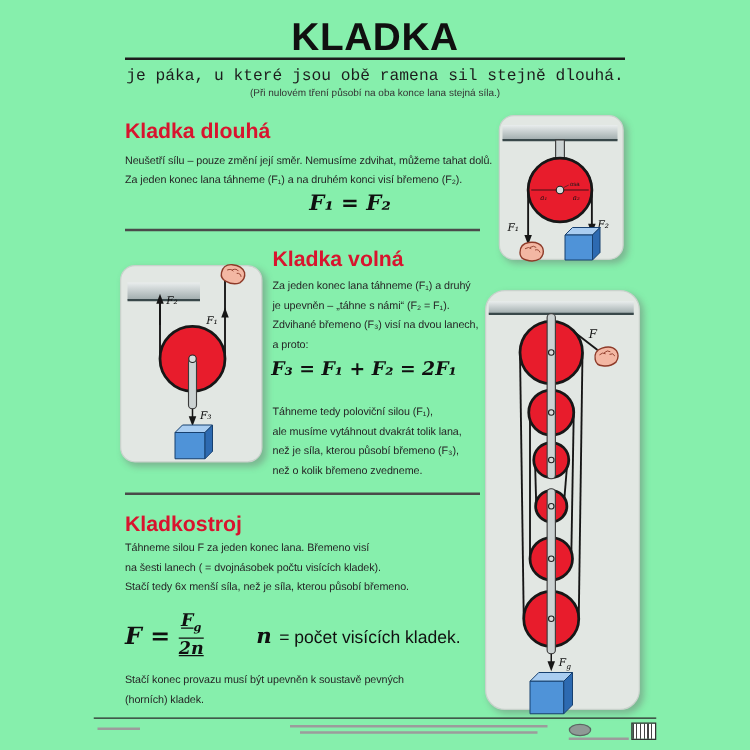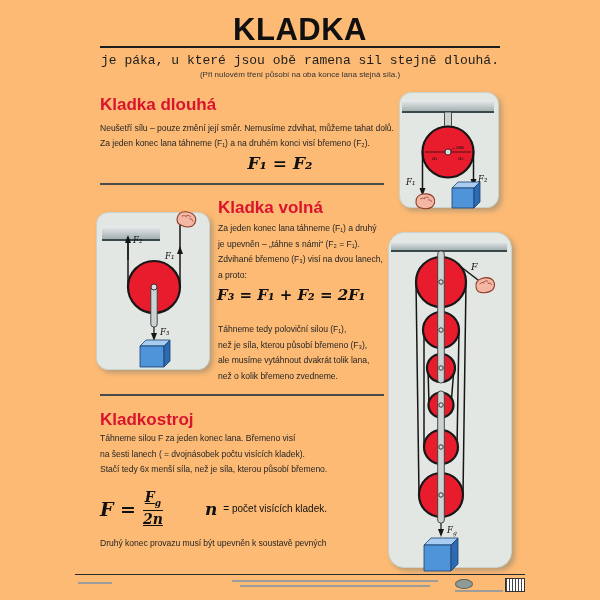--- a/index.html
+++ b/index.html
@@ -1,16 +1,16 @@
 <!DOCTYPE html>
 <html><head>
 <meta charset="utf-8">
 <style>
   html,body{margin:0;padding:0;background:#888;}
-  .page{position:relative;width:600px;height:600px;background:#fdba74;margin:0 auto;
+  .page{position:relative;width:600px;height:600px;background:#86efac;margin:0 auto;
         font-family:"Liberation Sans","DejaVu Sans",sans-serif;color:#1c1c1c;overflow:hidden;}
 
   
   .title{position:absolute;top:12px;left:0;width:100%;text-align:center;
          font-size:31px;font-weight:bold;letter-spacing:.5px;color:#101010;}
   .title-rule{position:absolute;top:46px;left:100px;width:400px;height:2px;background:#1d1d1d;}
   .subtitle{position:absolute;top:53px;left:0;width:100%;text-align:center;font-size:13px;color:#1d1d1d;font-family:Liberation Mono, monospace;}
   .note{position:absolute;top:70px;left:0;width:100%;text-align:center;font-size:8px;color:#333;}
 
   
@@ -24,21 +24,21 @@
 
   
   .formula3{position:absolute;display:flex;align-items:center;}
   .f-lhs{font:bold italic 19px "DejaVu Serif",serif;color:#101010;}
   .frac{display:inline-flex;flex-direction:column;align-items:center;margin-left:7px;}
   .frac .num,.frac .den{font:bold italic 14px "DejaVu Serif",serif;line-height:1.1;color:#101010;text-decoration:underline;}
   .frac .num sub{font-size:9px;}
   .frac .bar{width:100%;height:1.6px;background:#101010;margin:1px 0;}
   .n-part{margin-left:42px;display:flex;align-items:center;}
   .n-lhs{font:bold italic 17px "DejaVu Serif",serif;color:#101010;margin-right:6px;}
-  .n-rhs{font-size:10px;color:#101010;}
+  .n-rhs{font-size:14px;color:#101010;}
 
   
   .diagbox{position:absolute;background:#e2e7e3;border:1px solid #c9d2cc;border-radius:12px;
            box-shadow:3px 3px 5px rgba(110,120,115,.45);}
   svg.diag{position:absolute;overflow:visible;}
   .rope{stroke:#161616;stroke-width:1.5;fill:none;}
   .pulley{fill:#e81c2c;stroke:#171717;stroke-width:2.2;}
   .axle{fill:#d9dddd;stroke:#222;stroke-width:0.9;}
   .bar-metal{fill:#ccd3d3;stroke:#3a3a3a;stroke-width:0.9;}
   .flabel{font:italic 8.5px "DejaVu Serif",serif;fill:#101010;}
@@ -79,22 +79,22 @@
   <div class="sec-heading" style="left:218px;top:198px">Kladka volná</div>
   <div class="para wide" style="left:218px;top:221px">
     <div>Za jeden konec lana táhneme (F₁) a druhý</div>
     <div>je upevněn – „táhne s námi“ (F₂ = F₁).</div>
     <div>Zdvihané břemeno (F₃) visí na dvou lanech,</div>
     <div>a proto:</div>
   </div>
   <div class="formula" style="left:217px;top:286px;font-size:15px">F₃ = F₁ + F₂ = 2F₁</div>
   <div class="para wide" style="left:218px;top:322px">
     <div>Táhneme tedy poloviční silou (F₁),</div>
+    <div>ale musíme vytáhnout dvakrát tolik lana,</div>
     <div>než je síla, kterou působí břemeno (F₃),</div>
-    <div>ale musíme vytáhnout dvakrát tolik lana,</div>
     <div>než o kolik břemeno zvedneme.</div>
   </div>
 
   <div class="rule" style="left:100px;top:394px;width:284px"></div>
 
   <div class="sec-heading" style="left:100px;top:410px">Kladkostroj</div>
   <div class="para wide" style="left:100px;top:431px">
     <div>Táhneme silou F za jeden konec lana. Břemeno visí</div>
     <div>na šesti lanech ( = dvojnásobek počtu visících kladek).</div>
     <div>Stačí tedy 6x menší síla, než je síla, kterou působí břemeno.</div>
@@ -105,21 +105,22 @@
       <span class="num"><span>F</span><sub>g</sub></span>
       <span class="bar"></span>
       <span class="den">2n</span>
     </span>
     <span class="n-part">
       <span class="n-lhs">n</span>
       <span class="n-rhs">= počet visících kladek.</span>
     </span>
   </div>
   <div class="para wide" style="left:100px;top:536px">
-    <div>Druhý konec provazu musí být upevněn k soustavě pevných</div>
+    <div>Stačí konec provazu musí být upevněn k soustavě pevných</div>
+    <div>(horních) kladek.</div>
   </div>
 
   <div class="diagbox" style="left:399px;top:92px;width:98px;height:114px"></div>
   <svg class="diag" style="left:399px;top:92px" width="100" height="124" viewBox="0 0 100 124">
     <defs>
       <linearGradient id="met1" x1="0" y1="0" x2="0" y2="1">
         <stop offset="0" stop-color="#e9eded"></stop>
           <stop offset="1" stop-color="#9fabac"></stop>
       </linearGradient>
     </defs>

